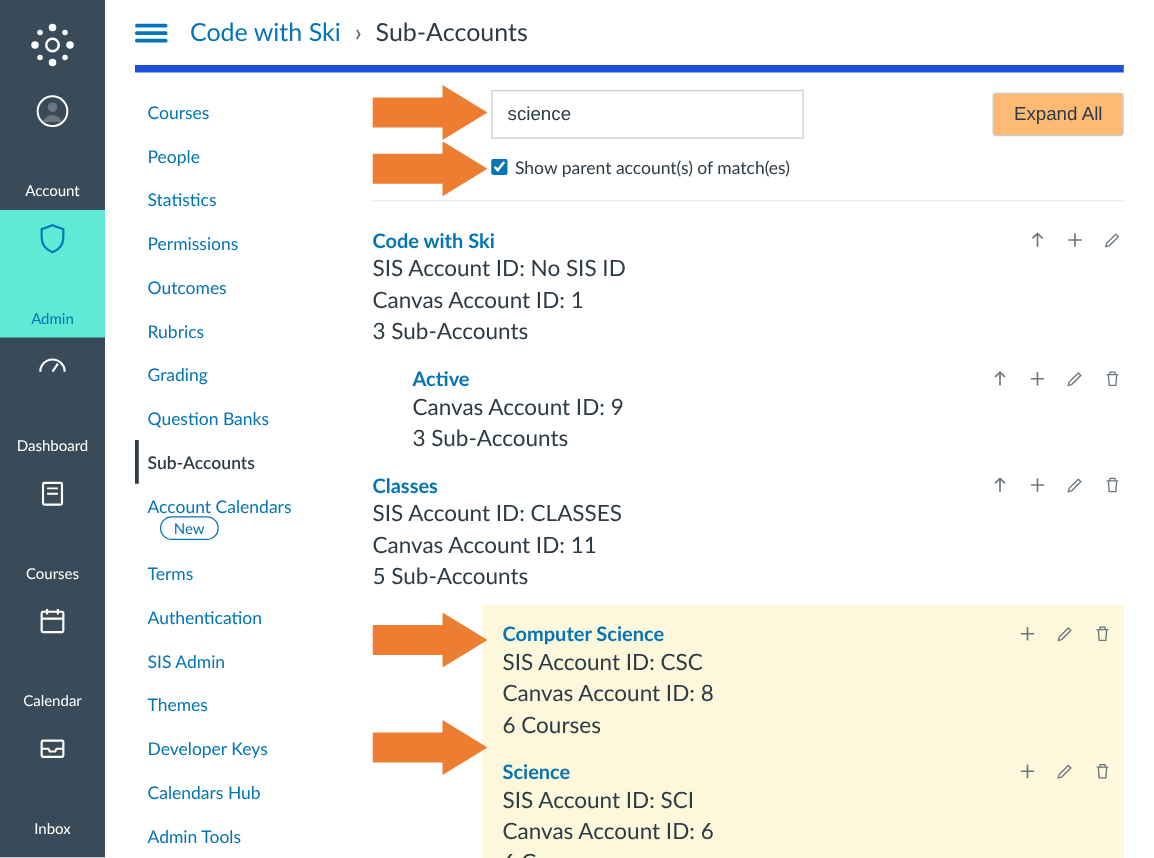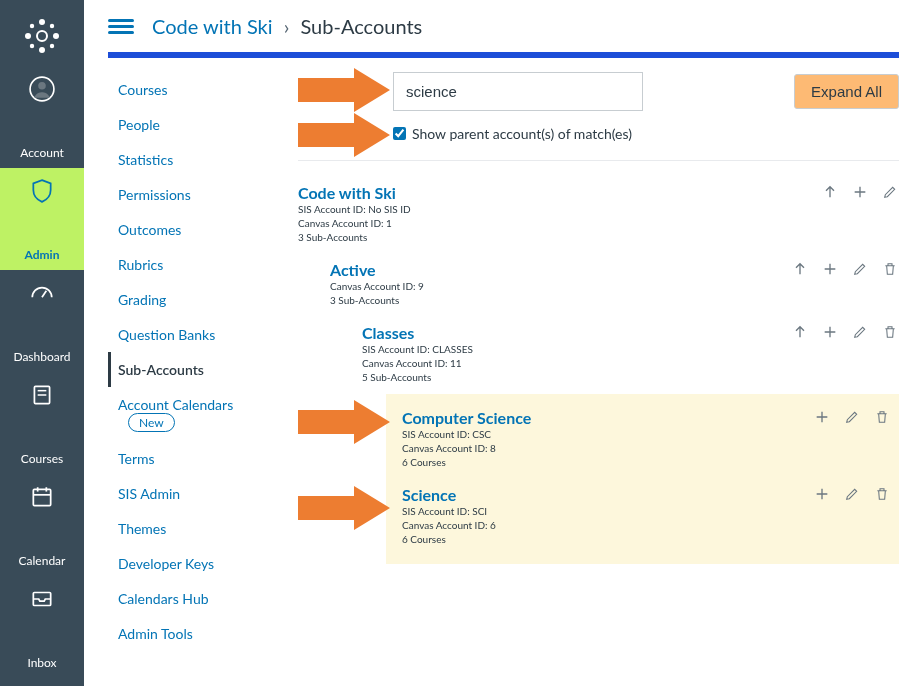--- a/index.html
+++ b/index.html
@@ -4,21 +4,21 @@
 <style>
 * { box-sizing: border-box; margin: 0; padding: 0; }
 body { font-family: "Lato", "Helvetica Neue", Arial, sans-serif; font-size: 14px; color: #2d3b45; background: #fff; }
 
 .app { display: flex; width: 923px; height: 686px; overflow: hidden; }
 
 
 .global-nav { width: 84px; background: #394b58; color: #fff; display: flex; flex-direction: column; align-items: center; padding-top: 8px; }
 .global-nav .logo { width: 40px; height: 40px; margin: 8px 0 10px; }
 .global-nav .nav-item { width: 100%; text-align: center; padding: 10px 0 8px; cursor: pointer; font-size: 12px; color: #fff; }
-.global-nav .nav-item.active { background: #bef264; color: #0374b5; font-weight: bold; }
+.global-nav .nav-item.active { background: #5eead4; color: #0374b5; }
 .global-nav .nav-item .icon { display: block; margin: 0 auto 4px; }
 .global-nav .nav-item .label { display: block; margin-top: 40px; }
 
 
 .main { flex: 1; display: flex; flex-direction: column; padding: 8px 24px 0 24px; overflow: auto; }
 .topbar { display: flex; align-items: center; gap: 18px; padding: 6px 0 14px; border-bottom: 6px solid #1d4ed8; }
 .hamburger { width: 26px; height: 20px; cursor: pointer; color: #0374b5; }
 .hamburger div { height: 3px; background: currentColor; margin: 3px 0; border-radius: 2px; }
 .breadcrumb { font-size: 20px; }
 .breadcrumb .bc-root { color: #0374b5; text-decoration: none; }
@@ -43,26 +43,26 @@
 .checkbox-row input { margin-right: 6px; accent-color: #0374b5; }
 
 .divider { border-bottom: 1px solid #e8eaed; margin: 18px 0 16px; }
 
 
 .tree { position: relative; }
 .tree-node { padding: 6px 0 10px; }
 .tree-node .node-head { display: flex; align-items: flex-start; }
 .tree-node .node-info { flex: 1; }
 .tree-node .node-title { color: #0374b5; font-weight: 700; font-size: 16px; cursor: pointer; }
-.tree-node .node-meta { color: #2d3b45; font-size: 10px; line-height: 1.4; }
+.tree-node .node-meta { color: #2d3b45; font-size: 18px; line-height: 1.4; }
 .node-actions { display: flex; gap: 12px; align-items: center; color: #6b7780; }
 .node-actions .act { cursor: pointer; width: 18px; height: 18px; display: inline-flex; align-items: center; justify-content: center; }
 
 .indent-1 { margin-left: 32px; }
-.indent-2 { margin-left: 64px; }
+.indent-2 { }
 
 .highlight { background: #fdf7dc; padding: 8px 8px; margin-left: 88px; }
 .highlight .tree-node { margin-left: 8px; }
 
 
 .arrow { position: absolute; pointer-events: none; }
 .arrow svg { display: block; }
 
 </style>
 </head>
@@ -163,20 +163,21 @@
             <li><span>People</span></li>
             <li><span>Statistics</span></li>
             <li><span>Permissions</span></li>
             <li><span>Outcomes</span></li>
             <li><span>Rubrics</span></li>
             <li><span>Grading</span></li>
             <li><span>Question Banks</span></li>
             <li class="active"><span>Sub-Accounts</span></li>
             <li><span>Account Calendars</span><span class="badge-new">New</span></li>
             <li><span>Terms</span></li>
+            <li><span>Authentication</span></li>
             <li><span>SIS Admin</span></li>
             <li><span>Themes</span></li>
             <li><span>Developer Keys</span></li>
             <li><span>Calendars Hub</span></li>
             <li><span>Admin Tools</span></li>
           </ul>
       </nav>
 
       <div class="panel">
 

